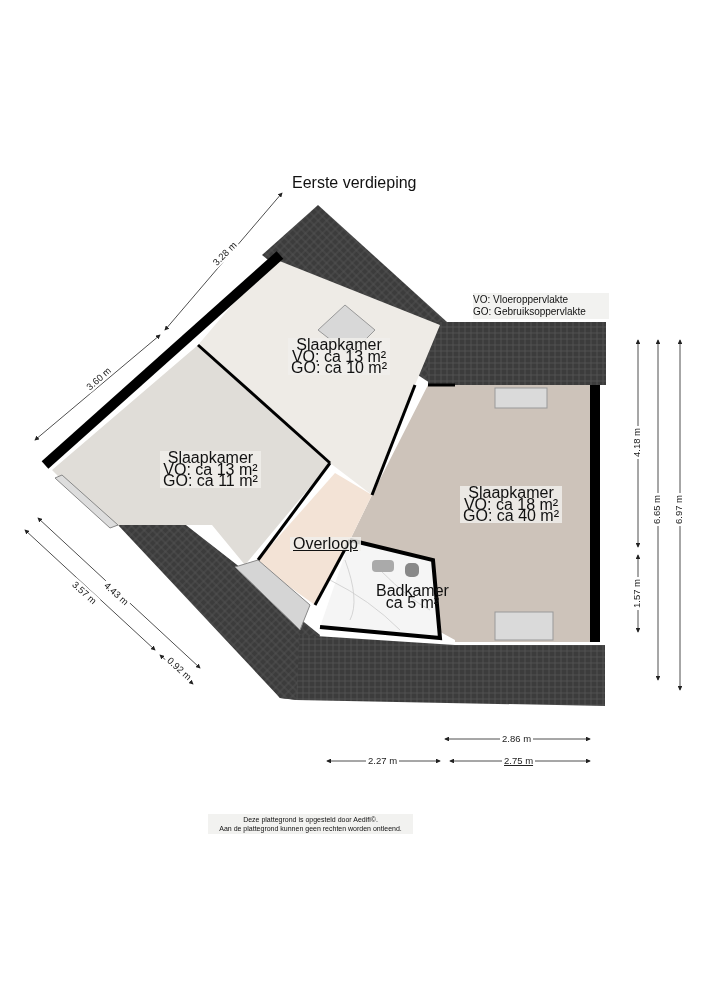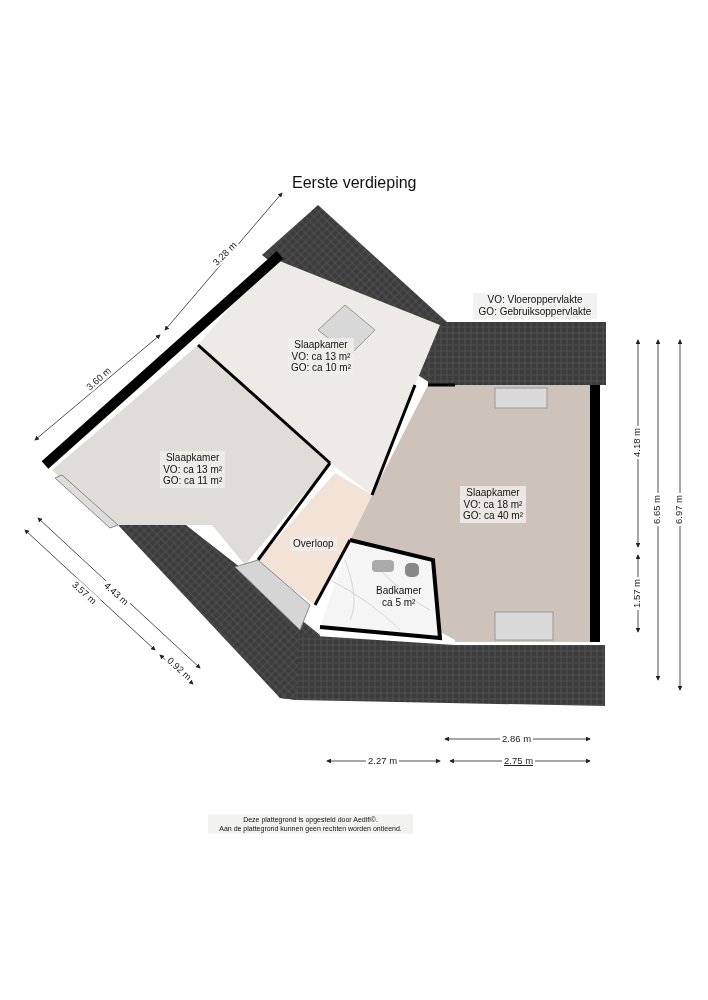--- a/index.html
+++ b/index.html
@@ -1,20 +1,20 @@
 <!DOCTYPE html>
 <html><head>
 <meta charset="utf-8">
 <style>
   html, body { margin:0; padding:0; background:#ffffff; }
   body { width:708px; height:1000px; position:relative; overflow:hidden; font-family:"Liberation Sans", sans-serif; color:#111; }
   #plan { position:absolute; left:0; top:0; width:708px; height:1000px; }
   .title { position:absolute; left:292px; top:174px; font-size:16px; color:#111; white-space:nowrap; }
-  .legend { position:absolute; left:473px; top:293px; width:124px; background:#f2f2f0; font-size:10px; line-height:12px; text-align:center; padding:1px 0; }
-  .label { position:absolute; background:rgba(240,239,235,0.85); font-size:10px; line-height:11.5px; text-align:center; padding:1px 3px; white-space:nowrap; }
+  .legend { position:absolute; left:473px; top:293px; width:136px; background:#f2f2f0; font-size:10px; line-height:12px; padding:1px 0; }
+  .label { position:absolute; background:rgba(240,239,235,0.85); font-size:16px; line-height:11.5px; text-align:center; padding:1px 3px; white-space:nowrap; }
   .dim { position:absolute; font-size:9.5px; color:#222; white-space:nowrap; background:#fff; padding:0 2px; }
   .disclaimer { position:absolute; left:208px; top:814px; width:205px; background:#f2f2f0; font-size:7px; line-height:9px; text-align:center; padding:1px 0; }
 </style>
 </head>
 <body>
 
 <svg id="plan" viewBox="0 0 708 1000" xmlns="http://www.w3.org/2000/svg">
   <defs>
     <pattern id="tiles" width="6" height="6" patternUnits="userSpaceOnUse">
       <rect width="6" height="6" fill="#3c3c3c"></rect>
@@ -104,21 +104,21 @@
   <div>VO: ca 13 m²</div>
   <div>GO: ca 11 m²</div>
 </div>
 
 <div class="label" style="left:460px; top:486px;">
   <div>Slaapkamer</div>
   <div>VO: ca 18 m²</div>
   <div>GO: ca 40 m²</div>
 </div>
 
-<div class="label" style="left:290px; top:537px;">
+<div class="label" style="left:290px; top:537px;text-decoration:underline;">
   <div>Overloop</div>
 </div>
 
 <div class="label" style="left:373px; top:584px; background:transparent;">
   <div>Badkamer</div>
   <div>ca 5 m²</div>
 </div>
 
 <div class="dim" style="left:208px; top:248px; transform:rotate(-45deg);">3.28 m</div>
 <div class="dim" style="left:82px; top:373px; transform:rotate(-42deg);">3.60 m</div>

